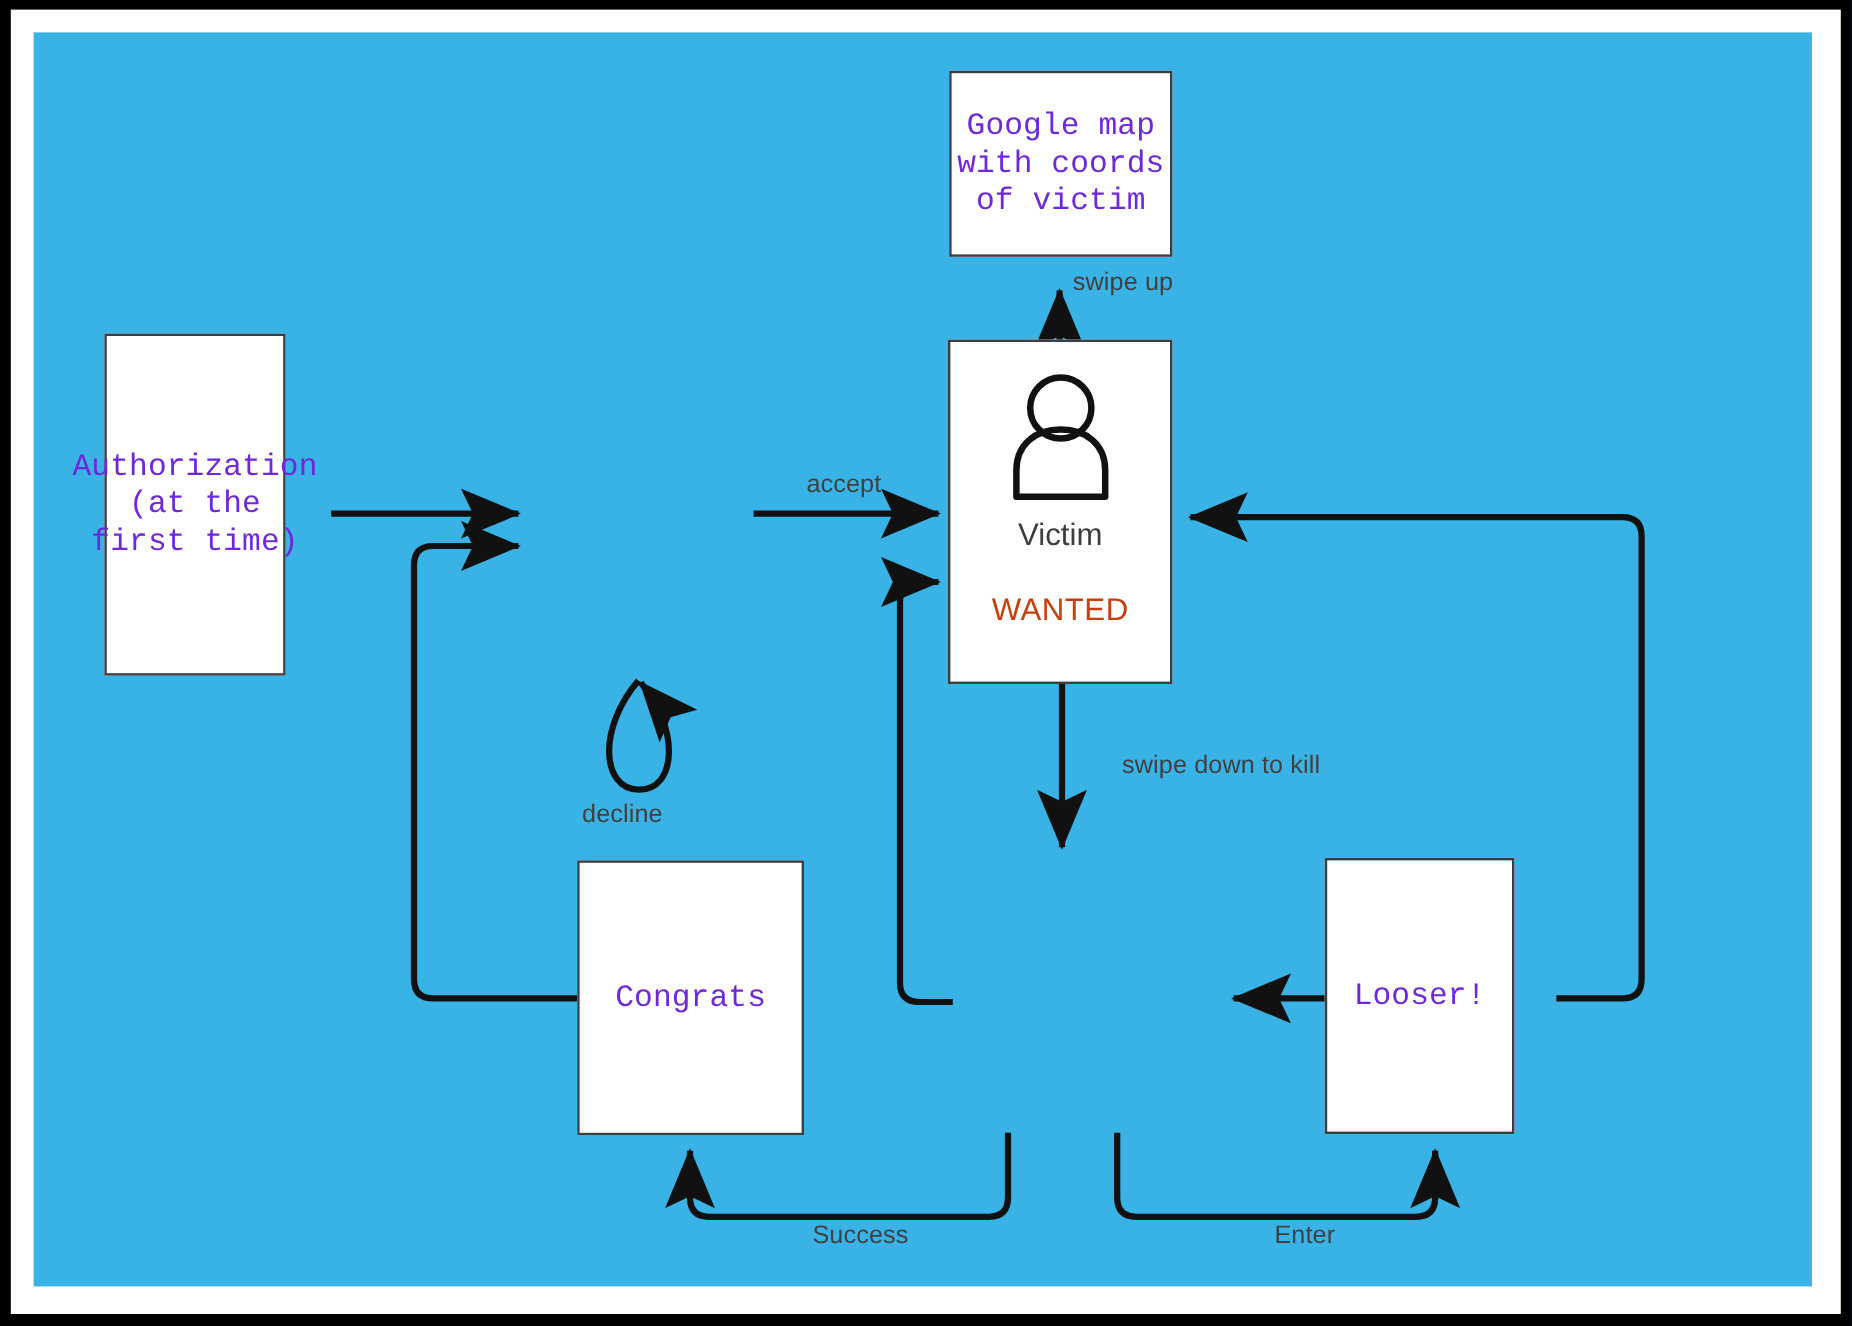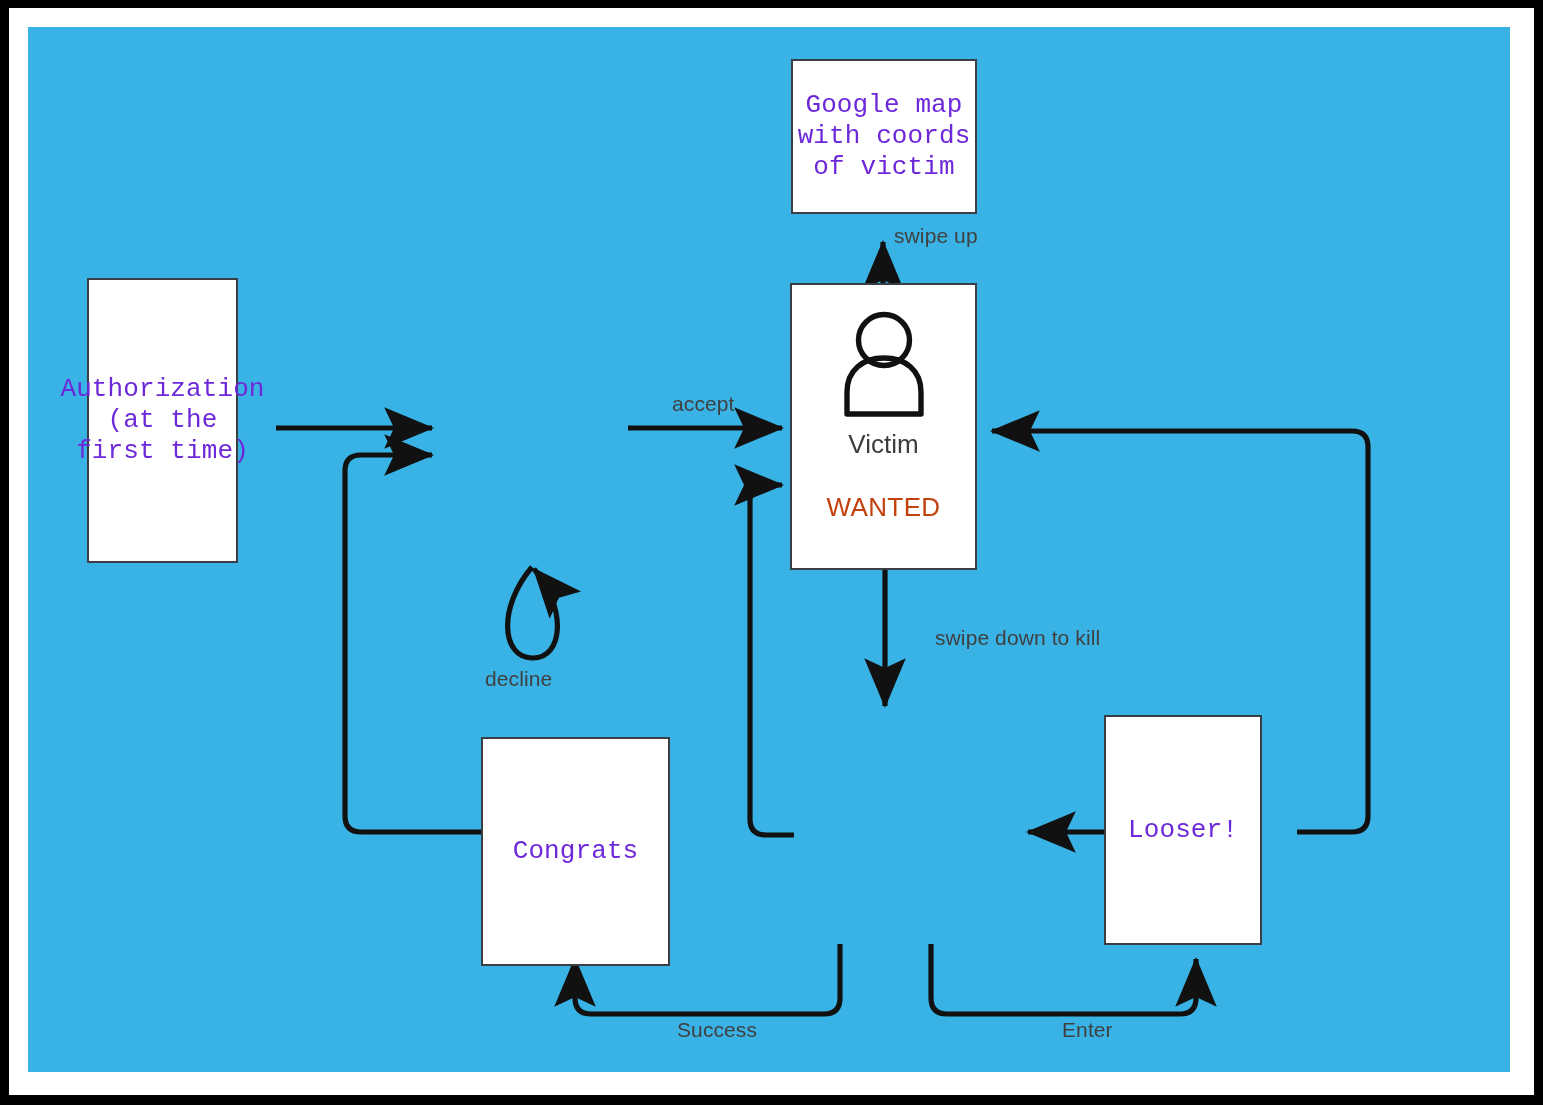--- a/index.html
+++ b/index.html
@@ -125,21 +125,21 @@
       <span class="person-icon">
         <svg width="92" height="106" viewBox="0 0 92 106" aria-hidden="true">
           <circle cx="46" cy="29" r="25.5" fill="none" stroke="#111" stroke-width="5.4"></circle>
           <path d="M9,103 L9,81 C9,59 25,47 46,47 C67,47 83,59 83,81 L83,103 Z" fill="none" stroke="#111" stroke-width="5.4" stroke-linejoin="round"></path>
         </svg>
       </span>
       <div class="victim-label">Victim</div>
       <div class="victim-wanted">WANTED</div>
     </div>
 
-    <div class="node-box" style="left:453px; top:690px; width:189px; height:229px;margin-top:20px;">
+    <div class="node-box" style="left:453px; top:690px; width:189px; height:229px;">
       <div class="node-text">Congrats</div>
     </div>
 
 
     <div class="node-box" style="left:1076px; top:688px; width:158px; height:230px;">
       <div class="node-text">Looser!</div>
     </div>
 
     <div class="edge-label" style="left:644px; top:365px;">accept</div>
     <div class="edge-label" style="left:866px; top:197px;">swipe up</div>

